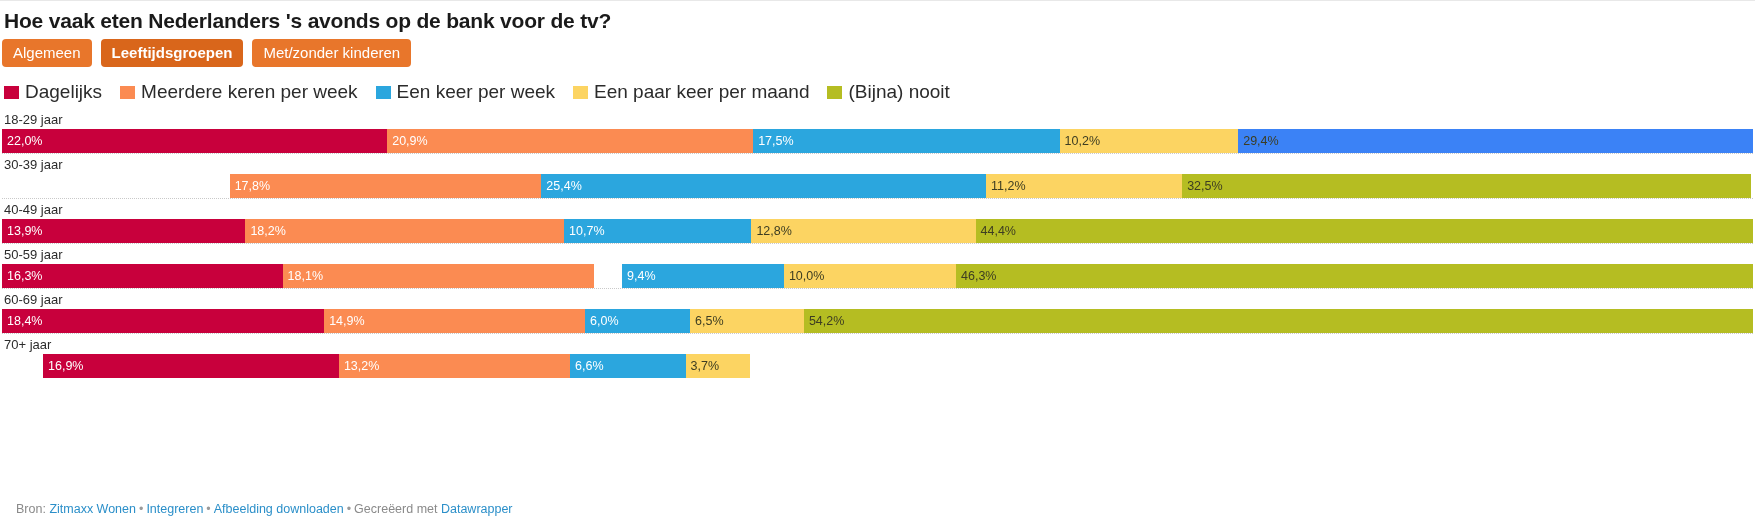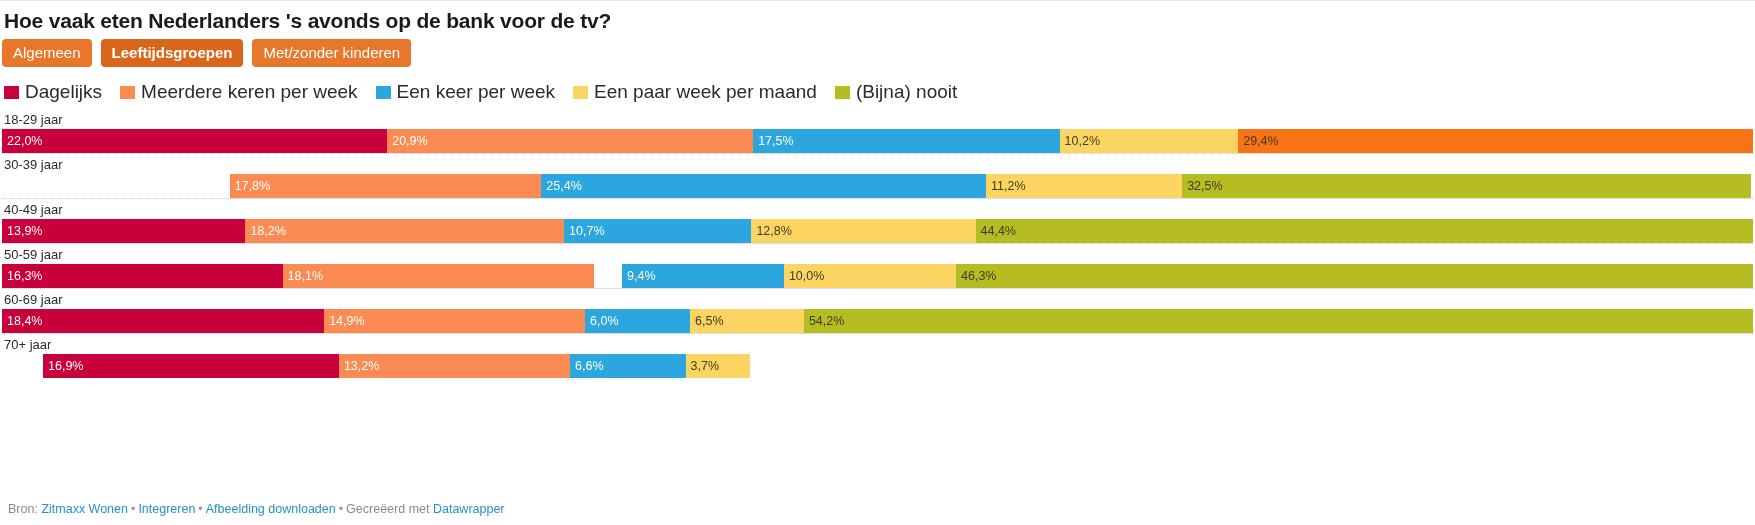--- a/index.html
+++ b/index.html
@@ -118,21 +118,21 @@
     line-height: 24px;
     padding-left: 5px;
     white-space: nowrap;
   }
   .seg-light span { color: #ffffff; }
   .seg-dark span  { color: #3d3d22; }
 
   
   .footer {
     position: absolute;
-    left: 8px;
+    left: 16px;
     bottom: 8px;
     font-size: 12.5px;
     color: #8a8a8a;
     line-height: 16px;
     white-space: nowrap;
   }
   .footer a {
     color: #2b8fc9;
     text-decoration: none;
   }
@@ -160,21 +160,21 @@
       <div class="legend-item">
         <span class="legend-swatch" style="background: rgb(251, 139, 82);"></span>
         <span class="legend-label">Meerdere keren per week</span>
       </div>
       <div class="legend-item">
         <span class="legend-swatch" style="background: rgb(43, 166, 222);"></span>
         <span class="legend-label">Een keer per week</span>
       </div>
       <div class="legend-item">
         <span class="legend-swatch" style="background: rgb(252, 212, 98);"></span>
-        <span class="legend-label">Een paar week per maand</span>
+        <span class="legend-label">Een paar keer per maand</span>
       </div>
       <div class="legend-item">
         <span class="legend-swatch" style="background: rgb(181, 189, 34);"></span>
         <span class="legend-label">(Bijna) nooit</span>
       </div>
     </div>
 
   <div class="bars-area" id="bars-area">
       <div class="bar-group">
         <div class="bar-label">18-29 jaar</div>
@@ -184,21 +184,21 @@
           </div>
           <div class="bar-seg seg-light" style="background: rgb(251, 139, 82); width: 20.9%;">
             <span>20,9%</span>
           </div>
           <div class="bar-seg seg-light" style="background: rgb(43, 166, 222); width: 17.5%;">
             <span>17,5%</span>
           </div>
           <div class="bar-seg seg-dark" style="background: rgb(252, 212, 98); width: 10.2%;">
             <span>10,2%</span>
           </div>
-          <div class="bar-seg seg-dark" style="background: #f97316; width: 29.4%;">
+          <div class="bar-seg seg-dark" style="background: #3b82f6; width: 29.4%;">
             <span>29,4%</span>
           </div>
         </div>
       </div>
       <div class="bar-group">
         <div class="bar-sep"></div>
         <div class="bar-label">30-39 jaar</div>
         <div class="bar-track">
           <div class="bar-seg seg-light" style="background: rgb(200, 0, 60); width: 13%; margin-top: 30px;">
             <span>13,0%</span>

